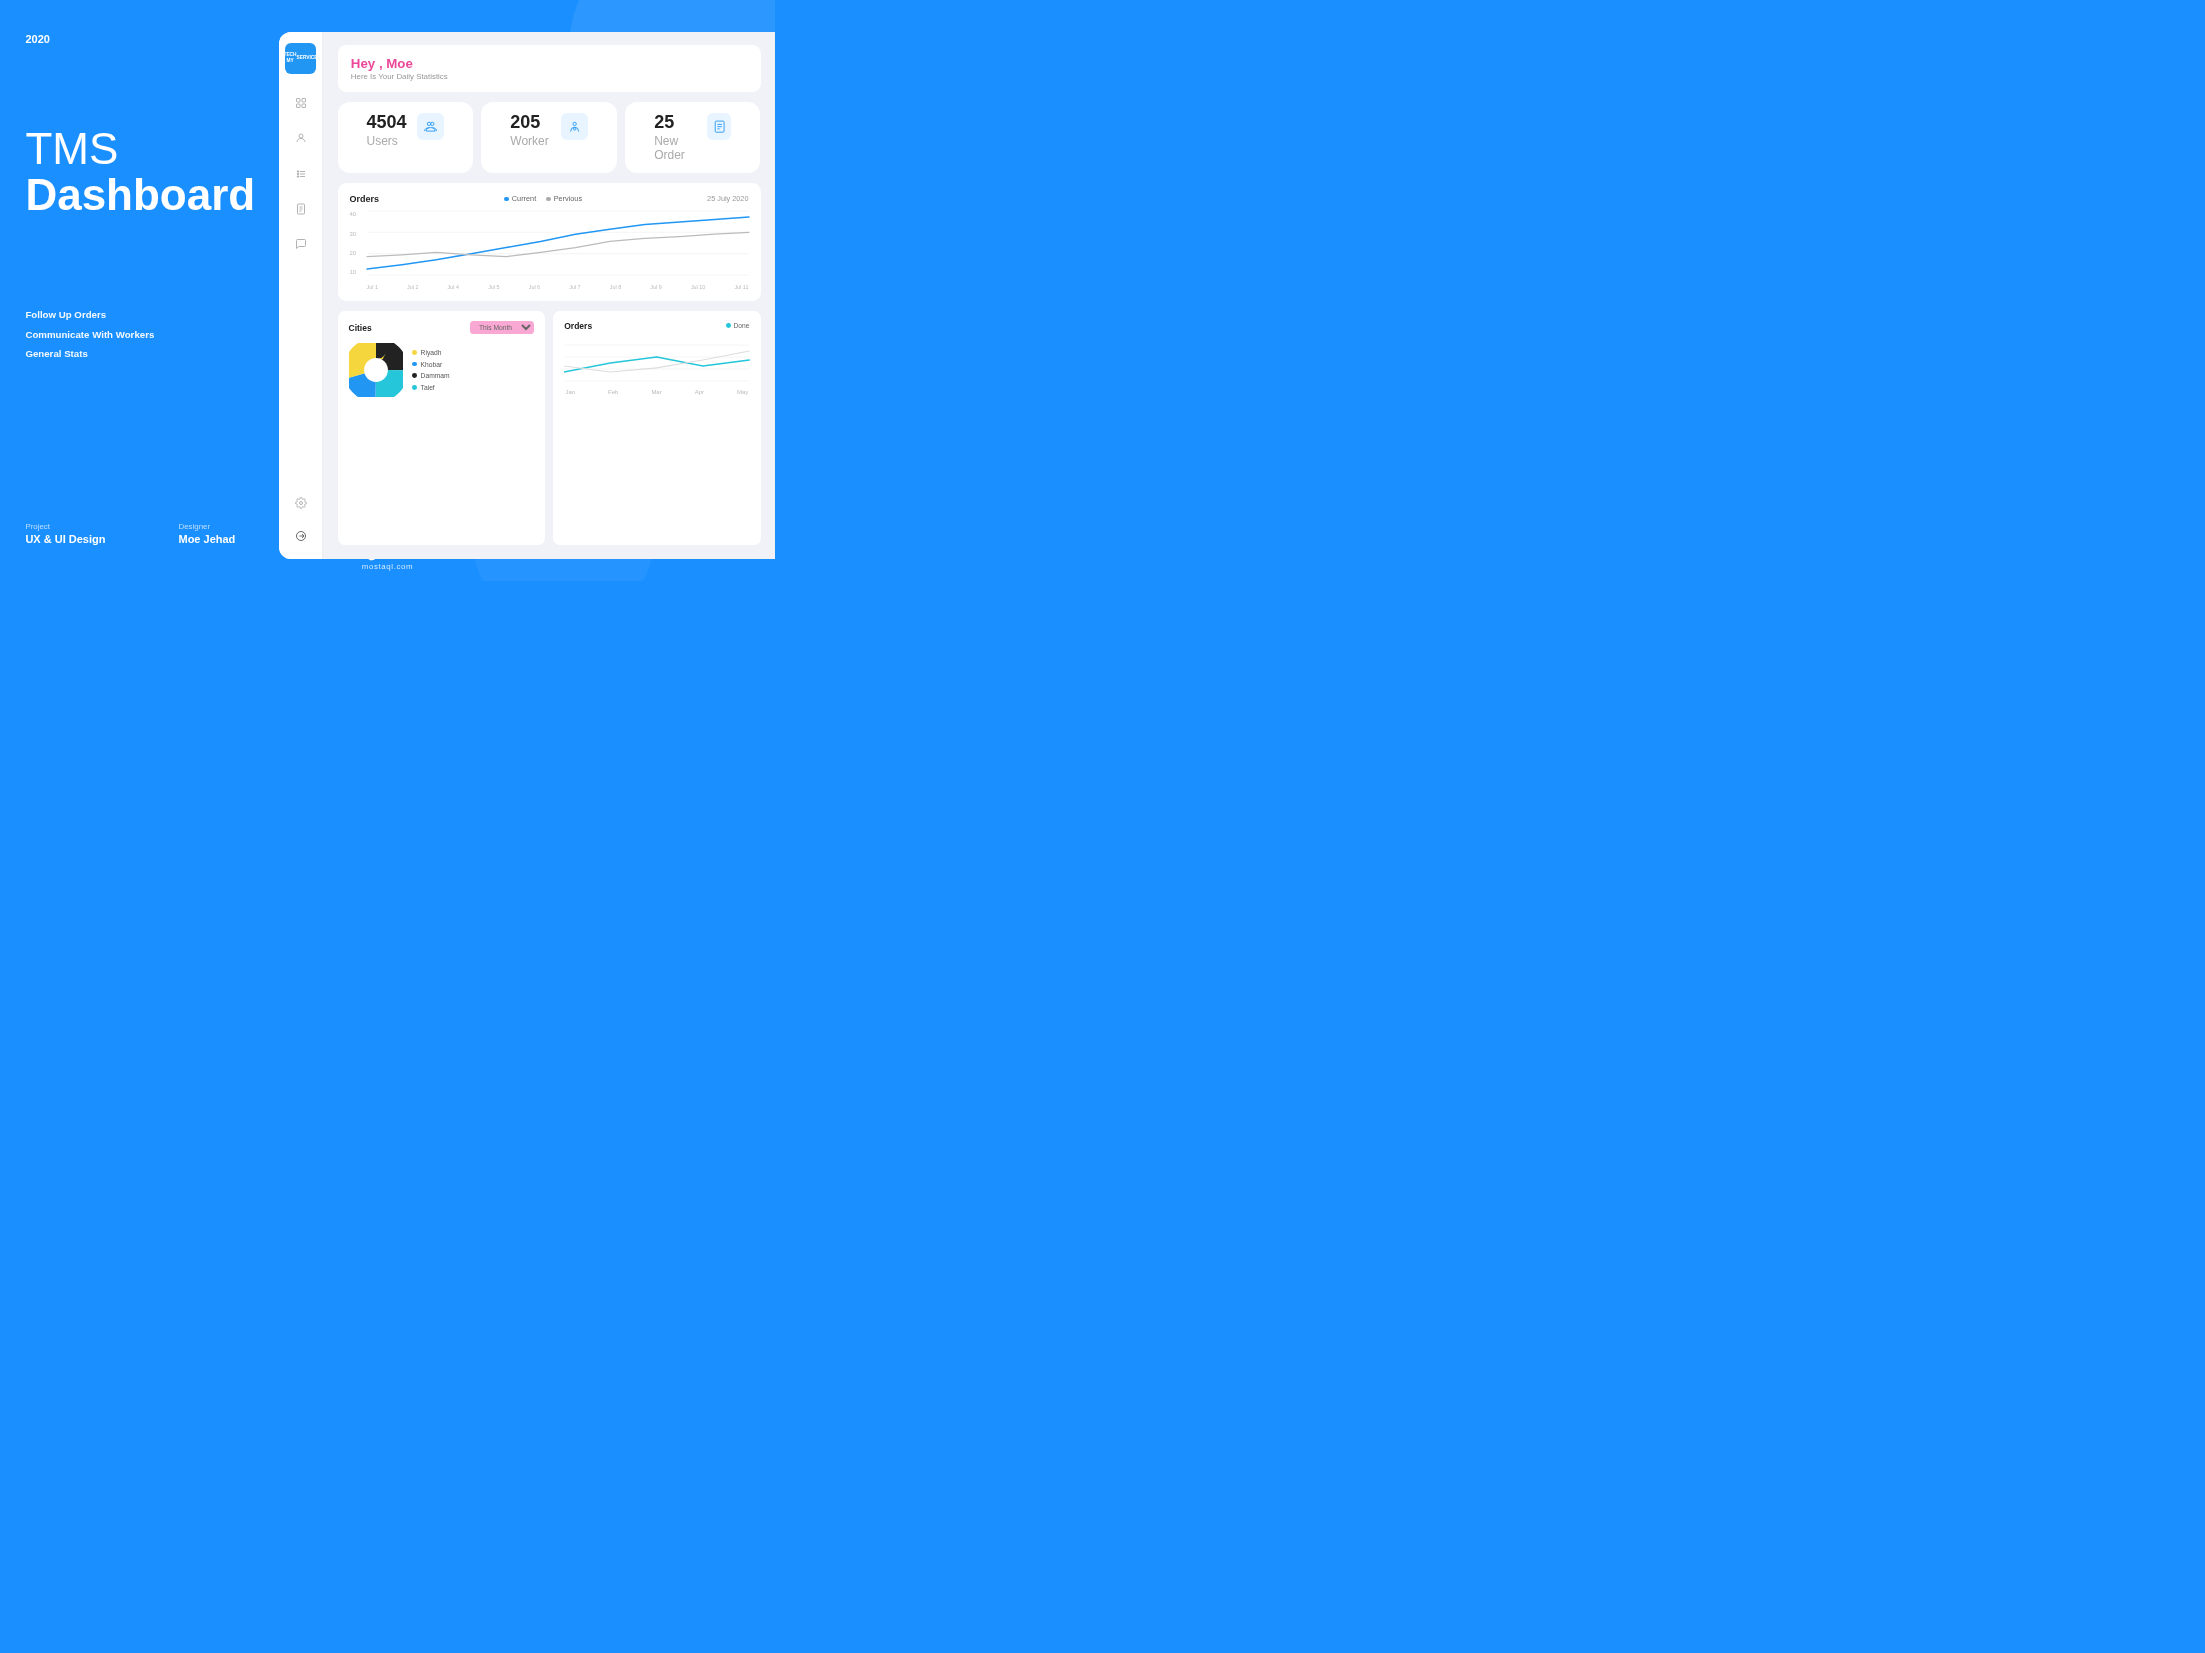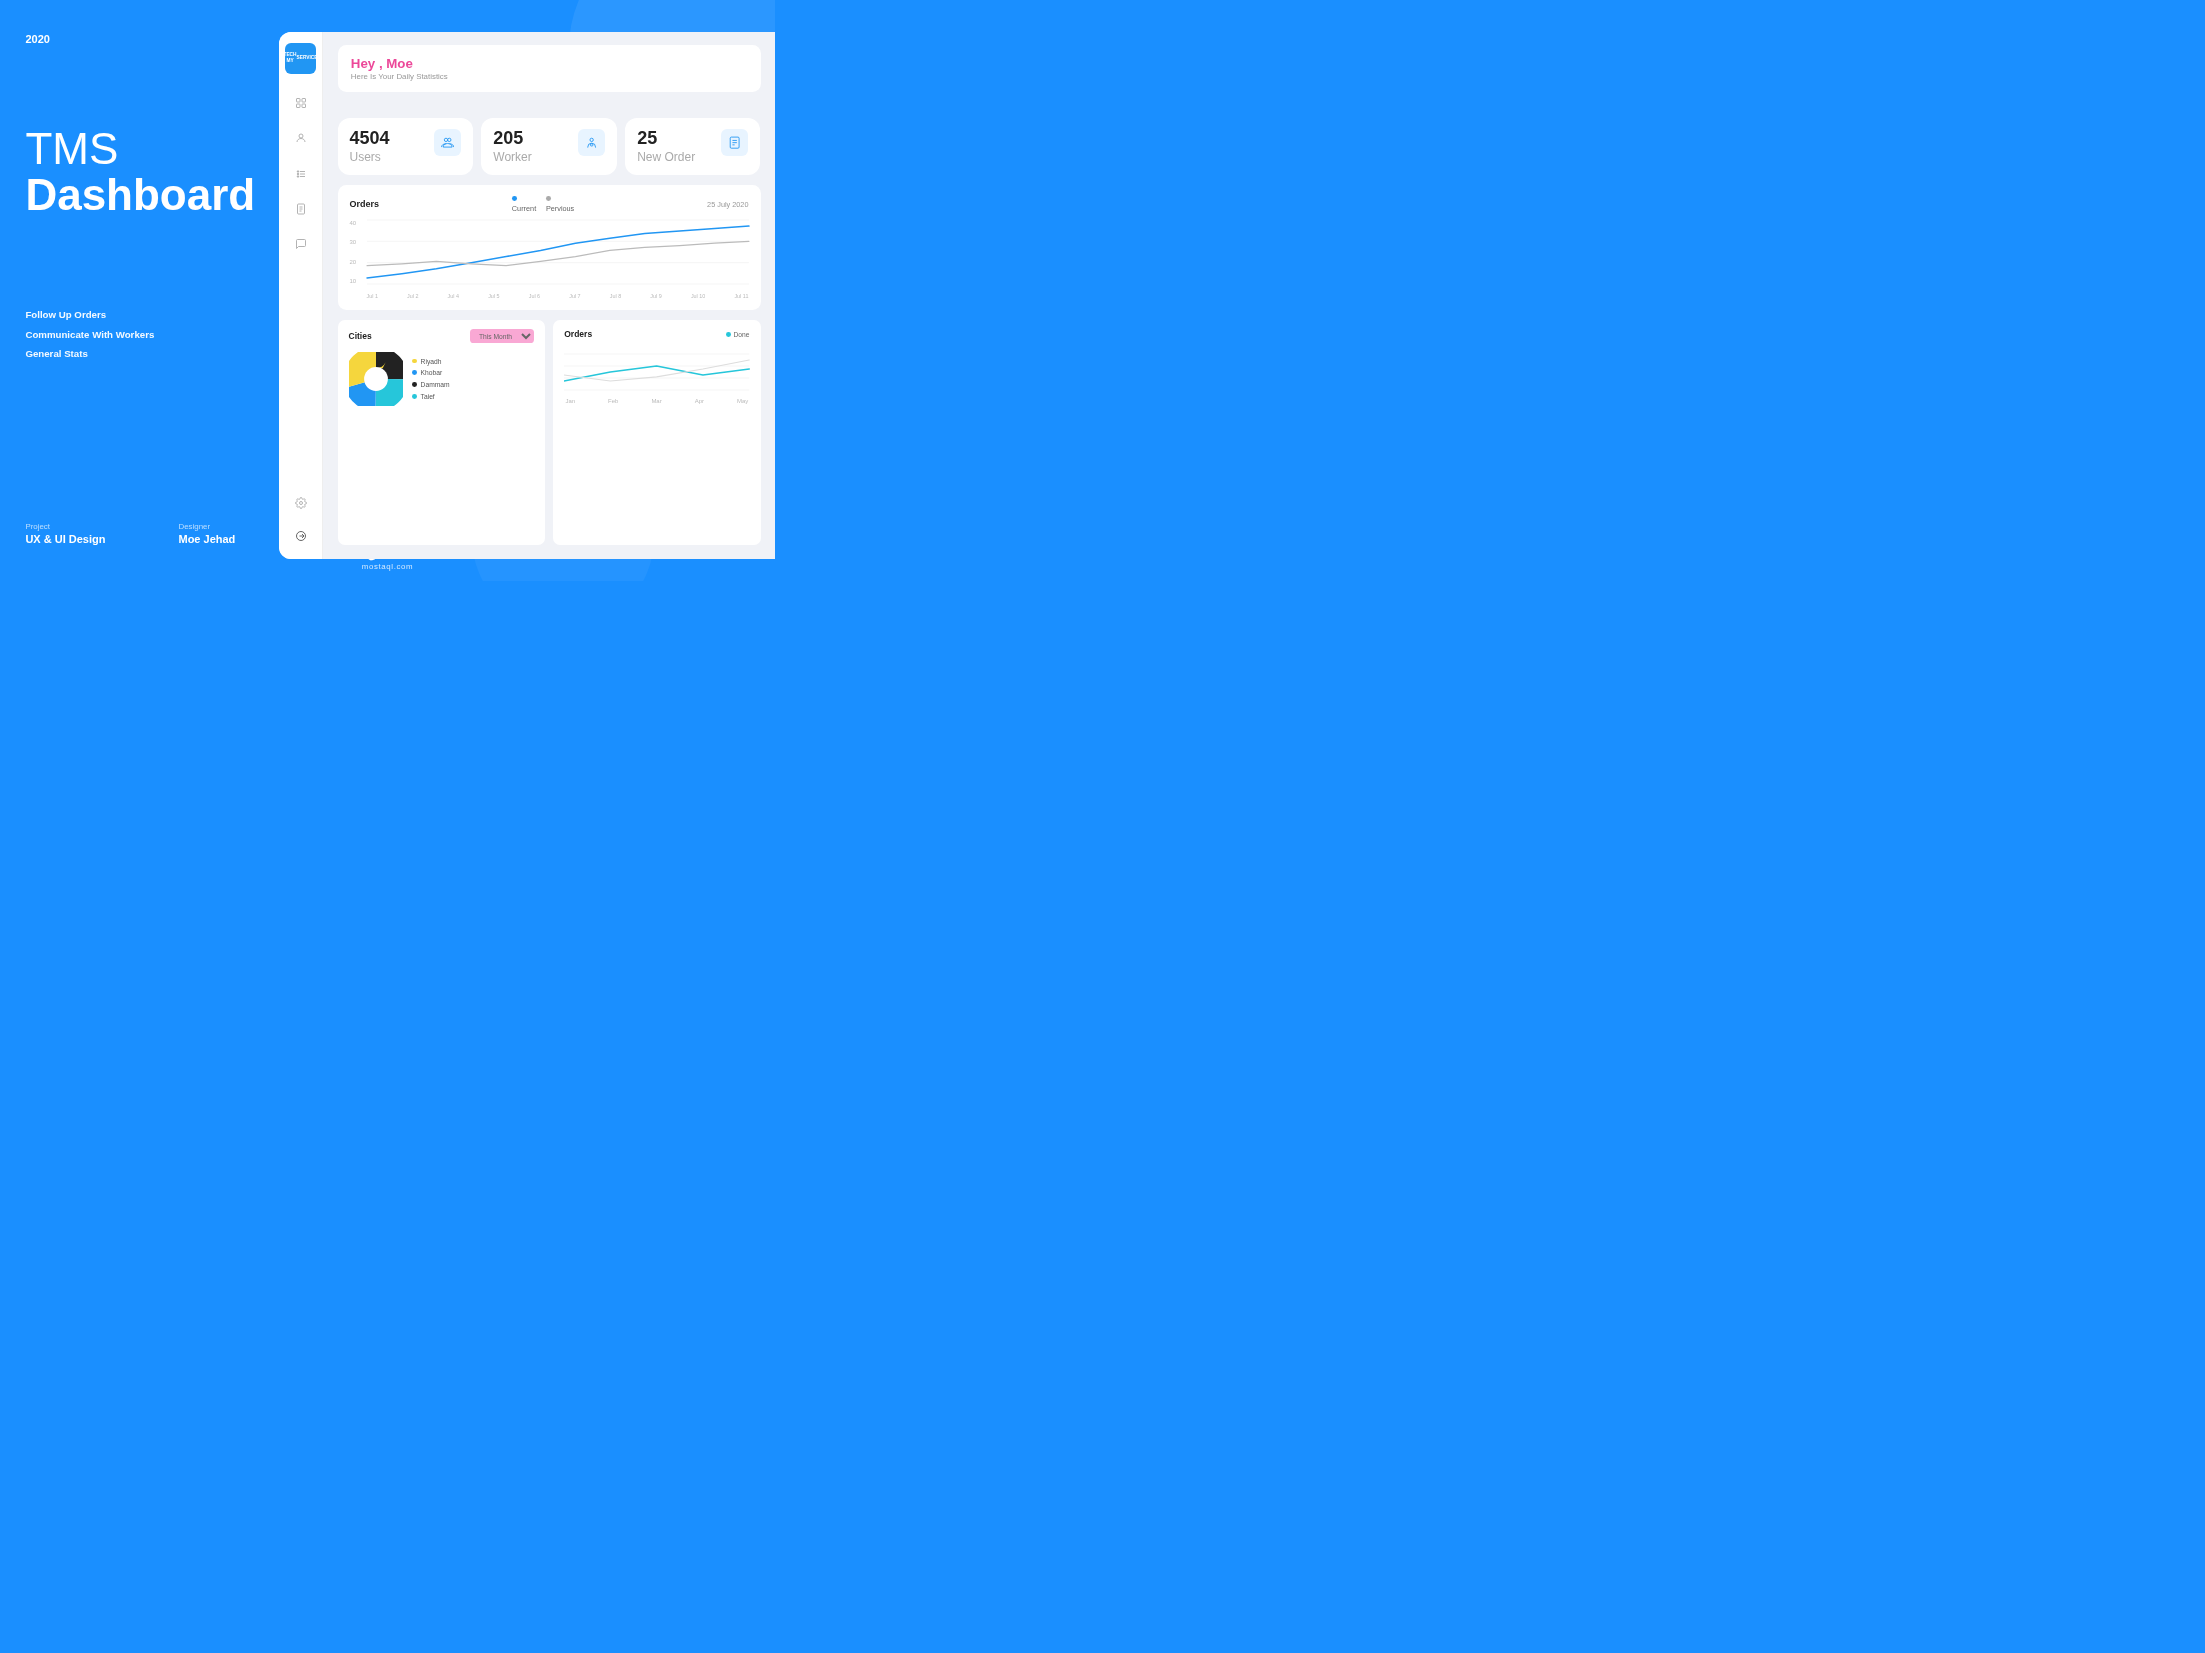--- a/index.html
+++ b/index.html
@@ -208,25 +208,24 @@
     
     .stats-row {
       display: flex;
       gap: 8.5px;
       margin-bottom: 9.7px;
     }
     .stat-card {
       flex: 1;
       background: white;
       border-radius: 12px;
-      padding: 11px 12px;
+      padding: 11px 29px;
       display: flex;
       justify-content: space-between;
       align-items: flex-start;
-      margin-top: 16px;
     }
     .stat-value {
       font-size: 18px;
       font-weight: 800;
       color: #222;
       line-height: 1;
     }
     .stat-label {
       font-size: 12px;
       color: #aaa;
@@ -263,25 +262,24 @@
       font-weight: 700;
       color: #222;
     }
     .chart-legend {
       display: flex;
       gap: 9.7px;
       align-items: center;
     }
     .legend-item {
       display: flex;
-      align-items: flex-start;
+      align-items: center;
       gap: 3px;
       font-size: 7.3px;
       color: #666;
-      flex-direction: column;
     }
     .legend-dot {
       width: 4.8px;
       height: 4.8px;
       border-radius: 50%;
     }
     .chart-date {
       font-size: 7.3px;
       color: #999;
     }

